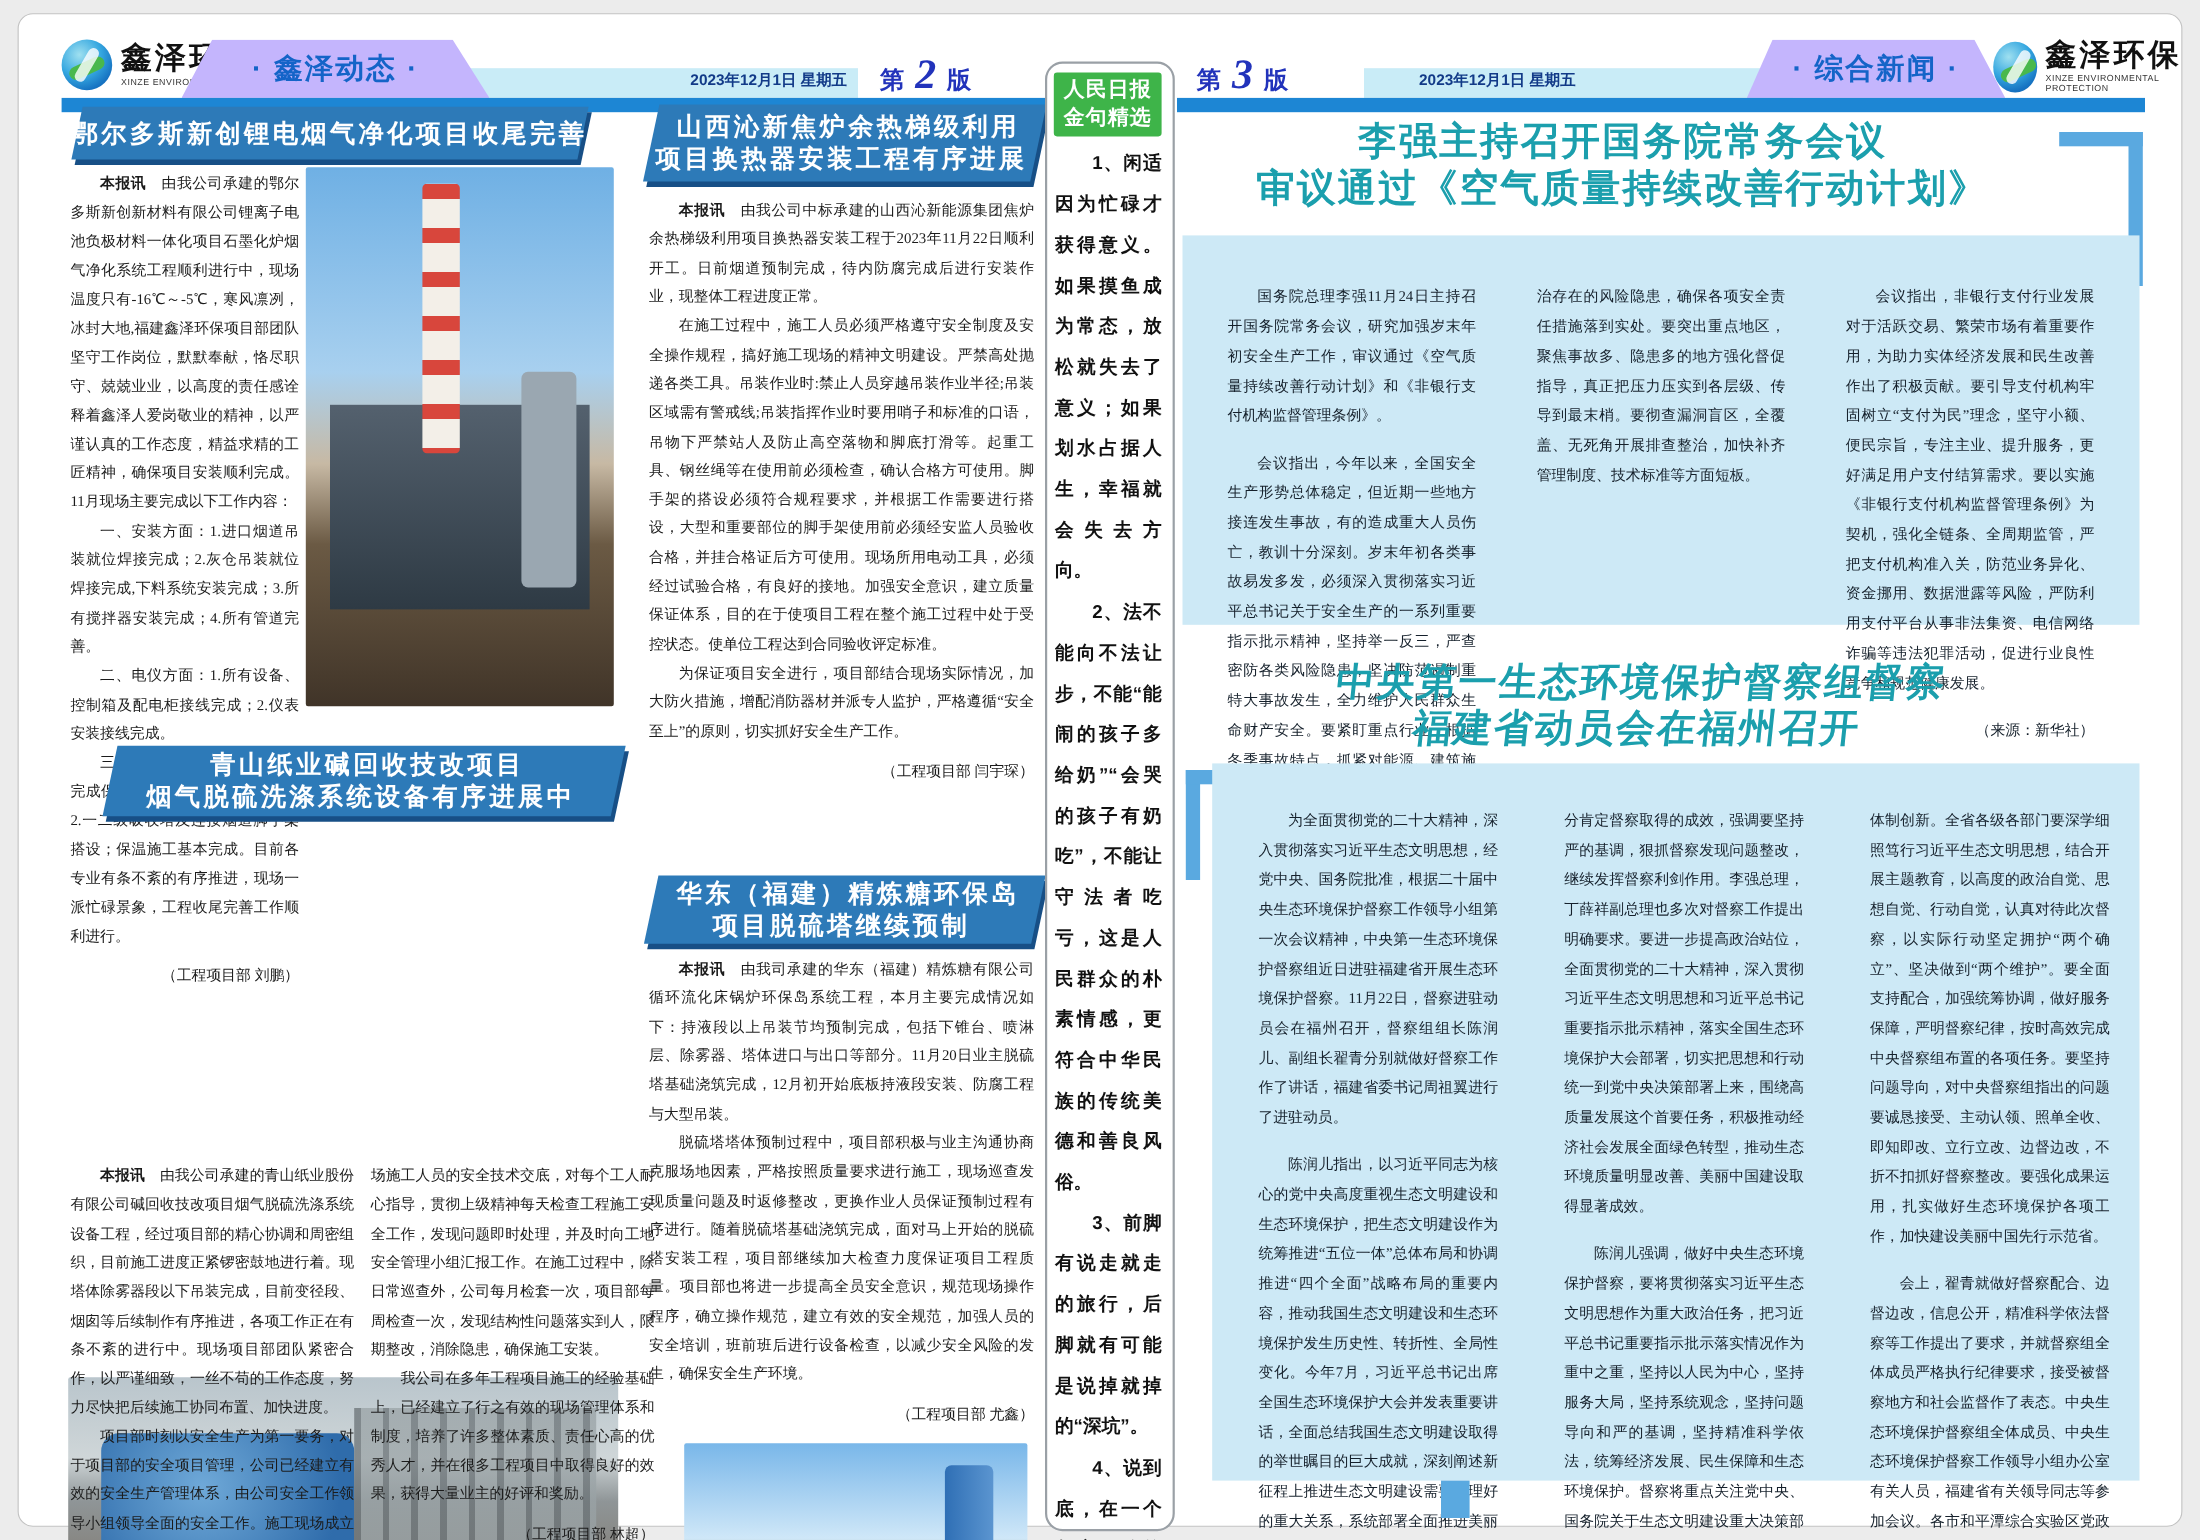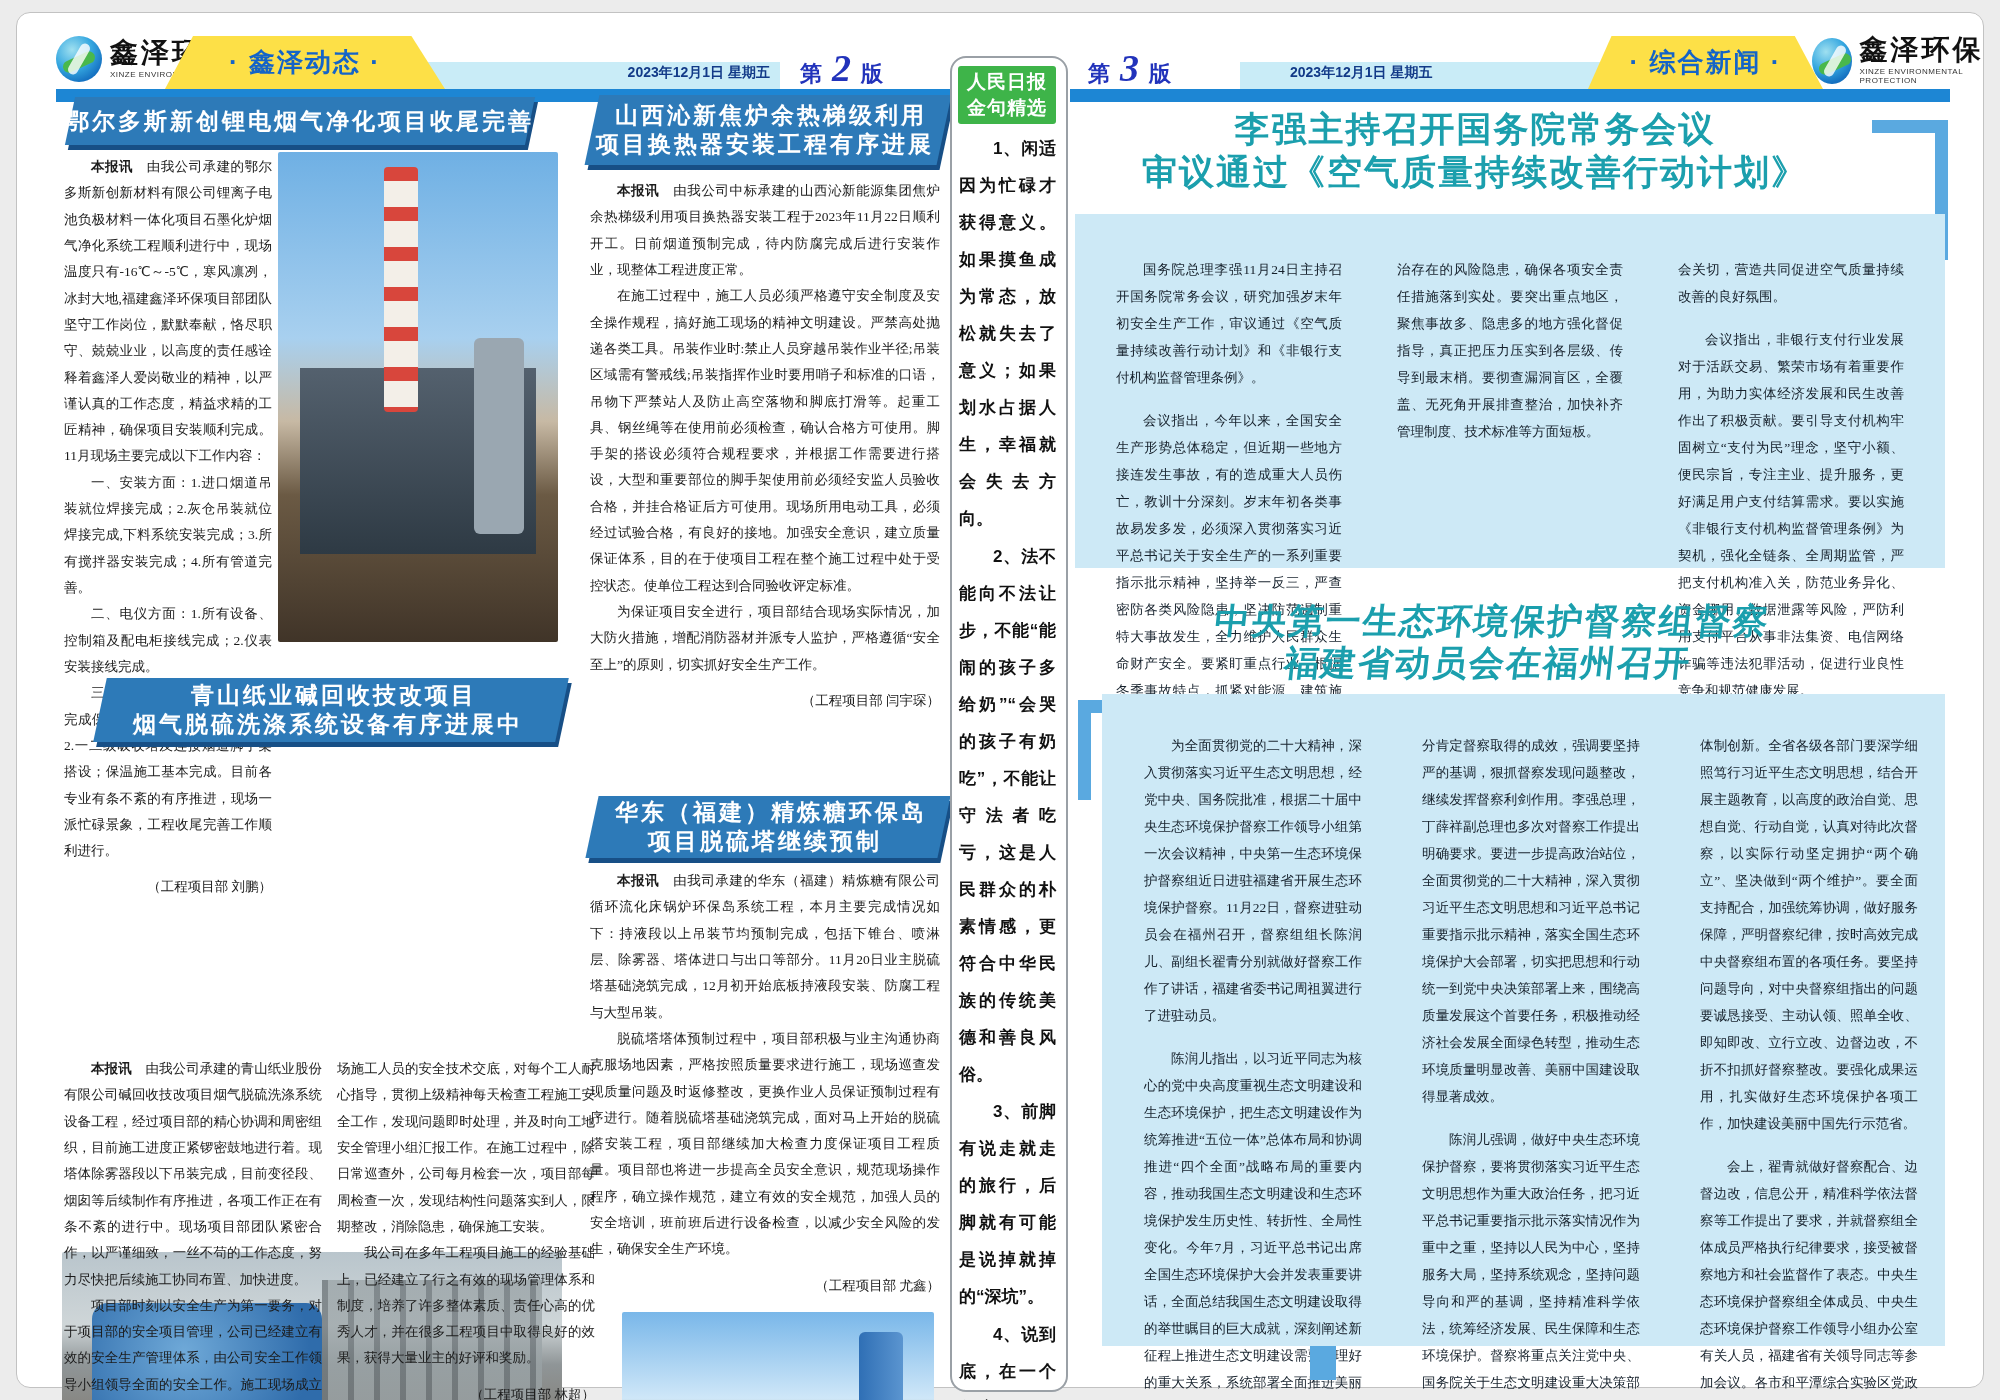--- a/index.html
+++ b/index.html
@@ -3,21 +3,21 @@
 <meta charset="utf-8">
 <style>
   html,body{margin:0;padding:0;background:#ececec;}
   .stage{position:relative;width:2000px;height:1400px;overflow:hidden;font-family:"Liberation Serif",serif;}
   .sheet{position:absolute;left:16px;top:12px;width:1966px;height:1374px;background:#ffffff;border:1px solid #c2c2c2;border-radius:14px;}
   .abs{position:absolute;}
 
   
   .cyanbar{background:#c9ecf7;}
   .bluebar{background:#1d86d4;}
-  .mast-banner{background:#fde047;clip-path:polygon(10% 0,88% 0,100% 100%,0 100%);display:flex;align-items:center;justify-content:center;
+  .mast-banner{background:#c4b5fd;clip-path:polygon(10% 0,88% 0,100% 100%,0 100%);display:flex;align-items:center;justify-content:center;
     font-family:"Liberation Sans",sans-serif;font-weight:bold;font-size:26px;color:#1464c8;letter-spacing:2px;}
   .pageno{font-family:"Liberation Serif",serif;color:#2233bb;font-size:22px;font-weight:bold;display:flex;align-items:baseline;gap:10px;}
   .pageno .num{font-size:38px;font-style:italic;}
   .dateline{font-family:"Liberation Sans",sans-serif;font-weight:bold;color:#123a88;font-size:14px;}
 
   
   .logo{display:flex;align-items:center;gap:8px;}
   .logo-ball{width:46px;height:46px;border-radius:50%;background:radial-gradient(circle at 35% 30%,#9fe0f0 0%,#35a7e0 45%,#1673c2 75%,#0f5fa8 100%);position:relative;overflow:hidden;}
   .logo-ball:before{content:"";position:absolute;left:6px;top:20px;width:34px;height:12px;background:#49b84c;border-radius:8px;transform:rotate(-25deg);}
   .logo-ball:after{content:"";position:absolute;left:18px;top:6px;width:10px;height:34px;background:#ffffffcc;border-radius:6px;transform:rotate(30deg);}
@@ -184,21 +184,20 @@
   <div class="abs decor" style="left:1935px;top:120px;width:13px;height:140px;"></div>
   <div class="abs panel" style="left:1075px;top:214px;width:870px;height:354px;"></div>
   <div class="abs rcol" style="left:1100px;top:240px;width:258px;height:306px;">
     <p>国务院总理李强11月24日主持召开国务院常务会议，研究加强岁末年初安全生产工作，审议通过《空气质量持续改善行动计划》和《非银行支付机构监督管理条例》。</p>
     <p>会议指出，今年以来，全国安全生产形势总体稳定，但近期一些地方接连发生事故，有的造成重大人员伤亡，教训十分深刻。岁末年初各类事故易发多发，必须深入贯彻落实习近平总书记关于安全生产的一系列重要指示批示精神，坚持举一反三，严查密防各类风险隐患，坚决防范遏制重特大事故发生，全力维护人民群众生命财产安全。要紧盯重点行业，根据冬季事故特点，抓紧对能源、建筑施工、交通运输等行业领域进行深入细致排查，彻底整</p>
   </div>
   <div class="abs rcol" style="left:1381px;top:240px;width:258px;height:306px;">
     <p class="cont">治存在的风险隐患，确保各项安全责任措施落到实处。要突出重点地区，聚焦事故多、隐患多的地方强化督促指导，真正把压力压实到各层级、传导到最末梢。要彻查漏洞盲区，全覆盖、无死角开展排查整治，加快补齐管理制度、技术标准等方面短板。</p>
   </div>
   <div class="abs rcol" style="left:1662px;top:240px;width:258px;height:306px;">
-    <p class="cont">会关切，营造共同促进空气质量持续改善的良好氛围。</p>
     <p>会议指出，非银行支付行业发展对于活跃交易、繁荣市场有着重要作用，为助力实体经济发展和民生改善作出了积极贡献。要引导支付机构牢固树立“支付为民”理念，坚守小额、便民宗旨，专注主业、提升服务，更好满足用户支付结算需求。要以实施《非银行支付机构监督管理条例》为契机，强化全链条、全周期监管，严把支付机构准入关，防范业务异化、资金挪用、数据泄露等风险，严防利用支付平台从事非法集资、电信网络诈骗等违法犯罪活动，促进行业良性竞争和规范健康发展。</p>
     <p class="byline" style="text-align:right;margin-top:2px;">（来源：新华社）</p>
   </div>
 
   <div class="abs bigtitle" style="left:1100px;top:600px;width:780px;font-size:35px;line-height:1.2;transform:skewX(-6deg);">
     <div>中央第一生态环境保护督察组督察</div>
     <div>福建省动员会在福州召开</div>
   </div>
   <div class="abs decor" style="left:1078px;top:700px;width:13px;height:100px;"></div>
   <div class="abs decor" style="left:1078px;top:700px;width:80px;height:13px;"></div>

